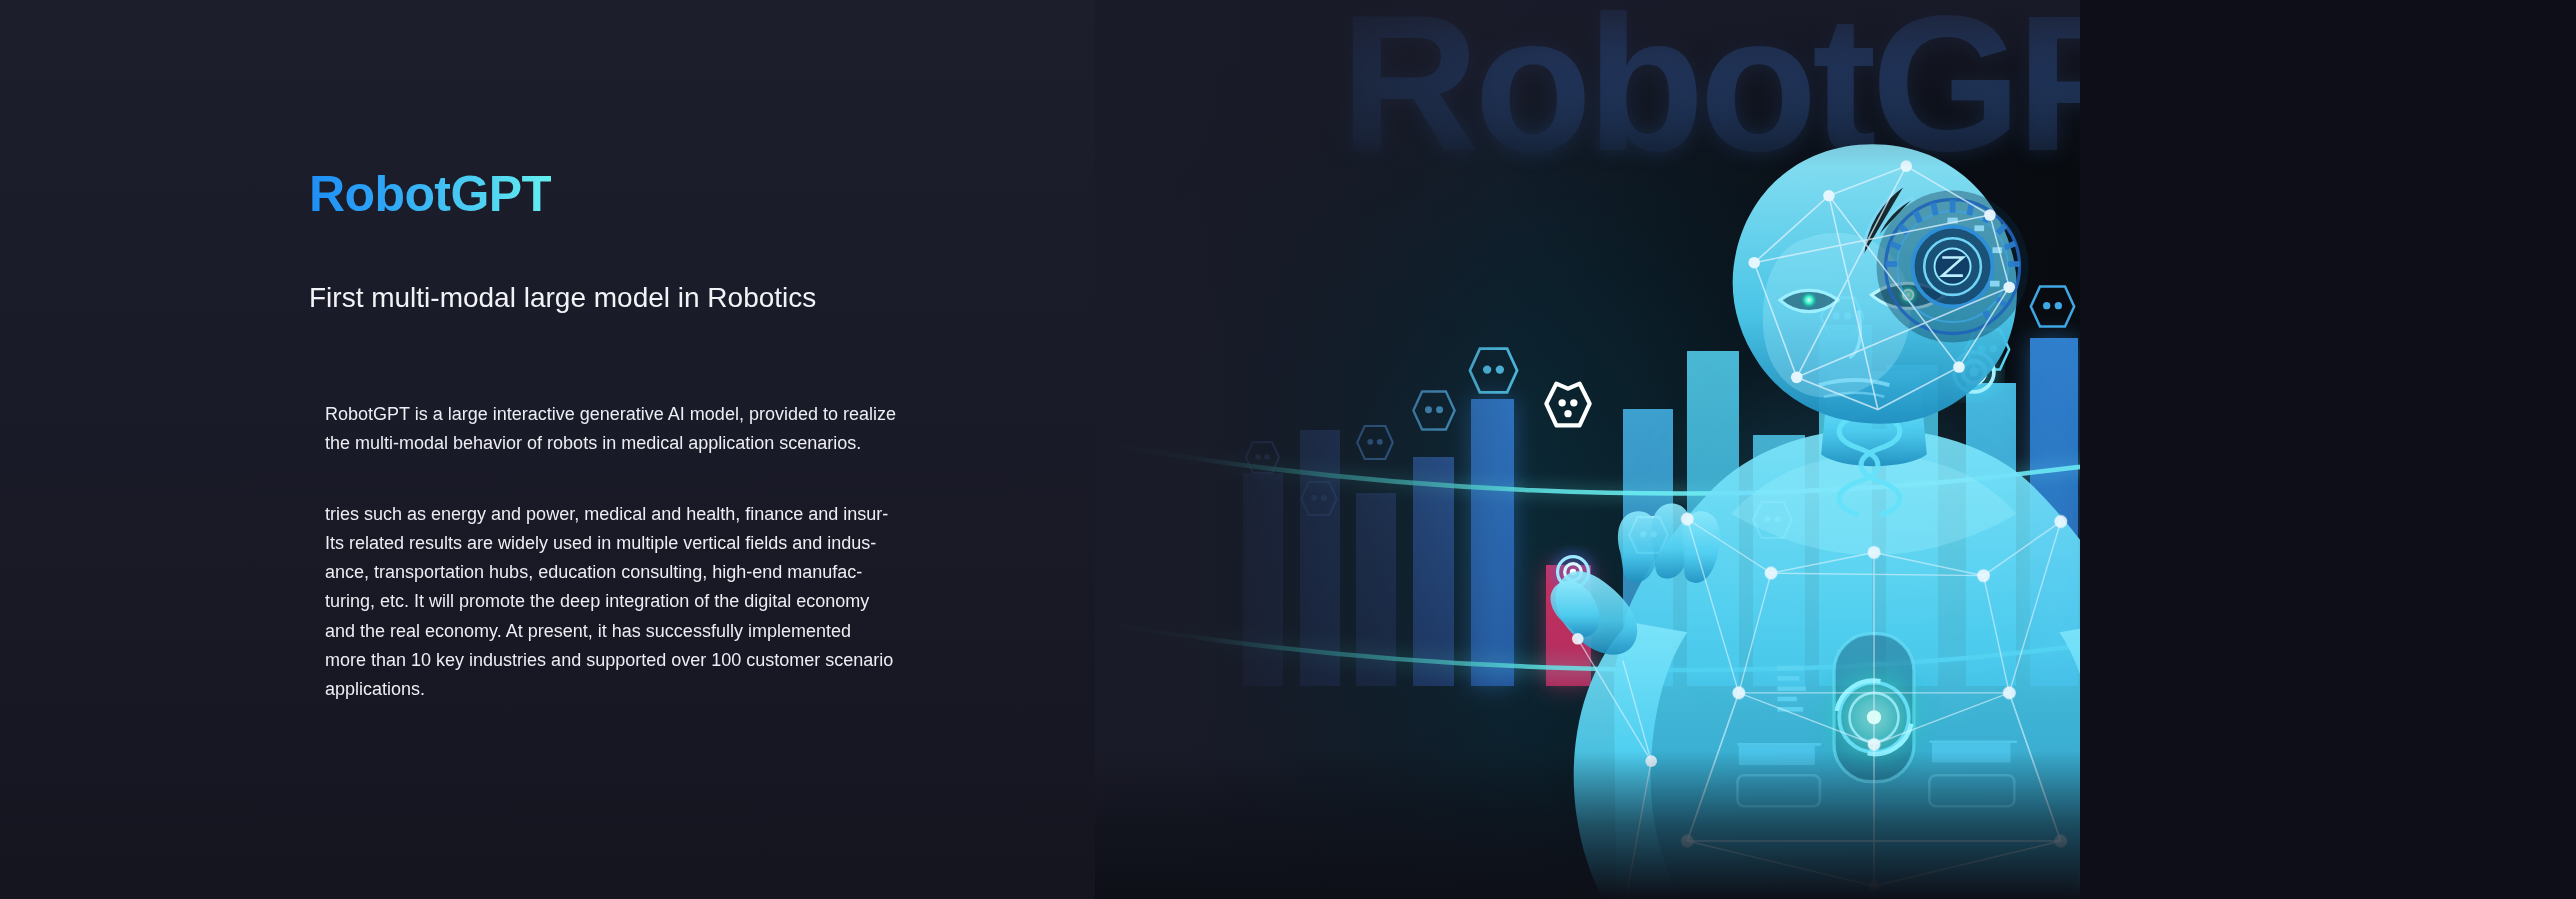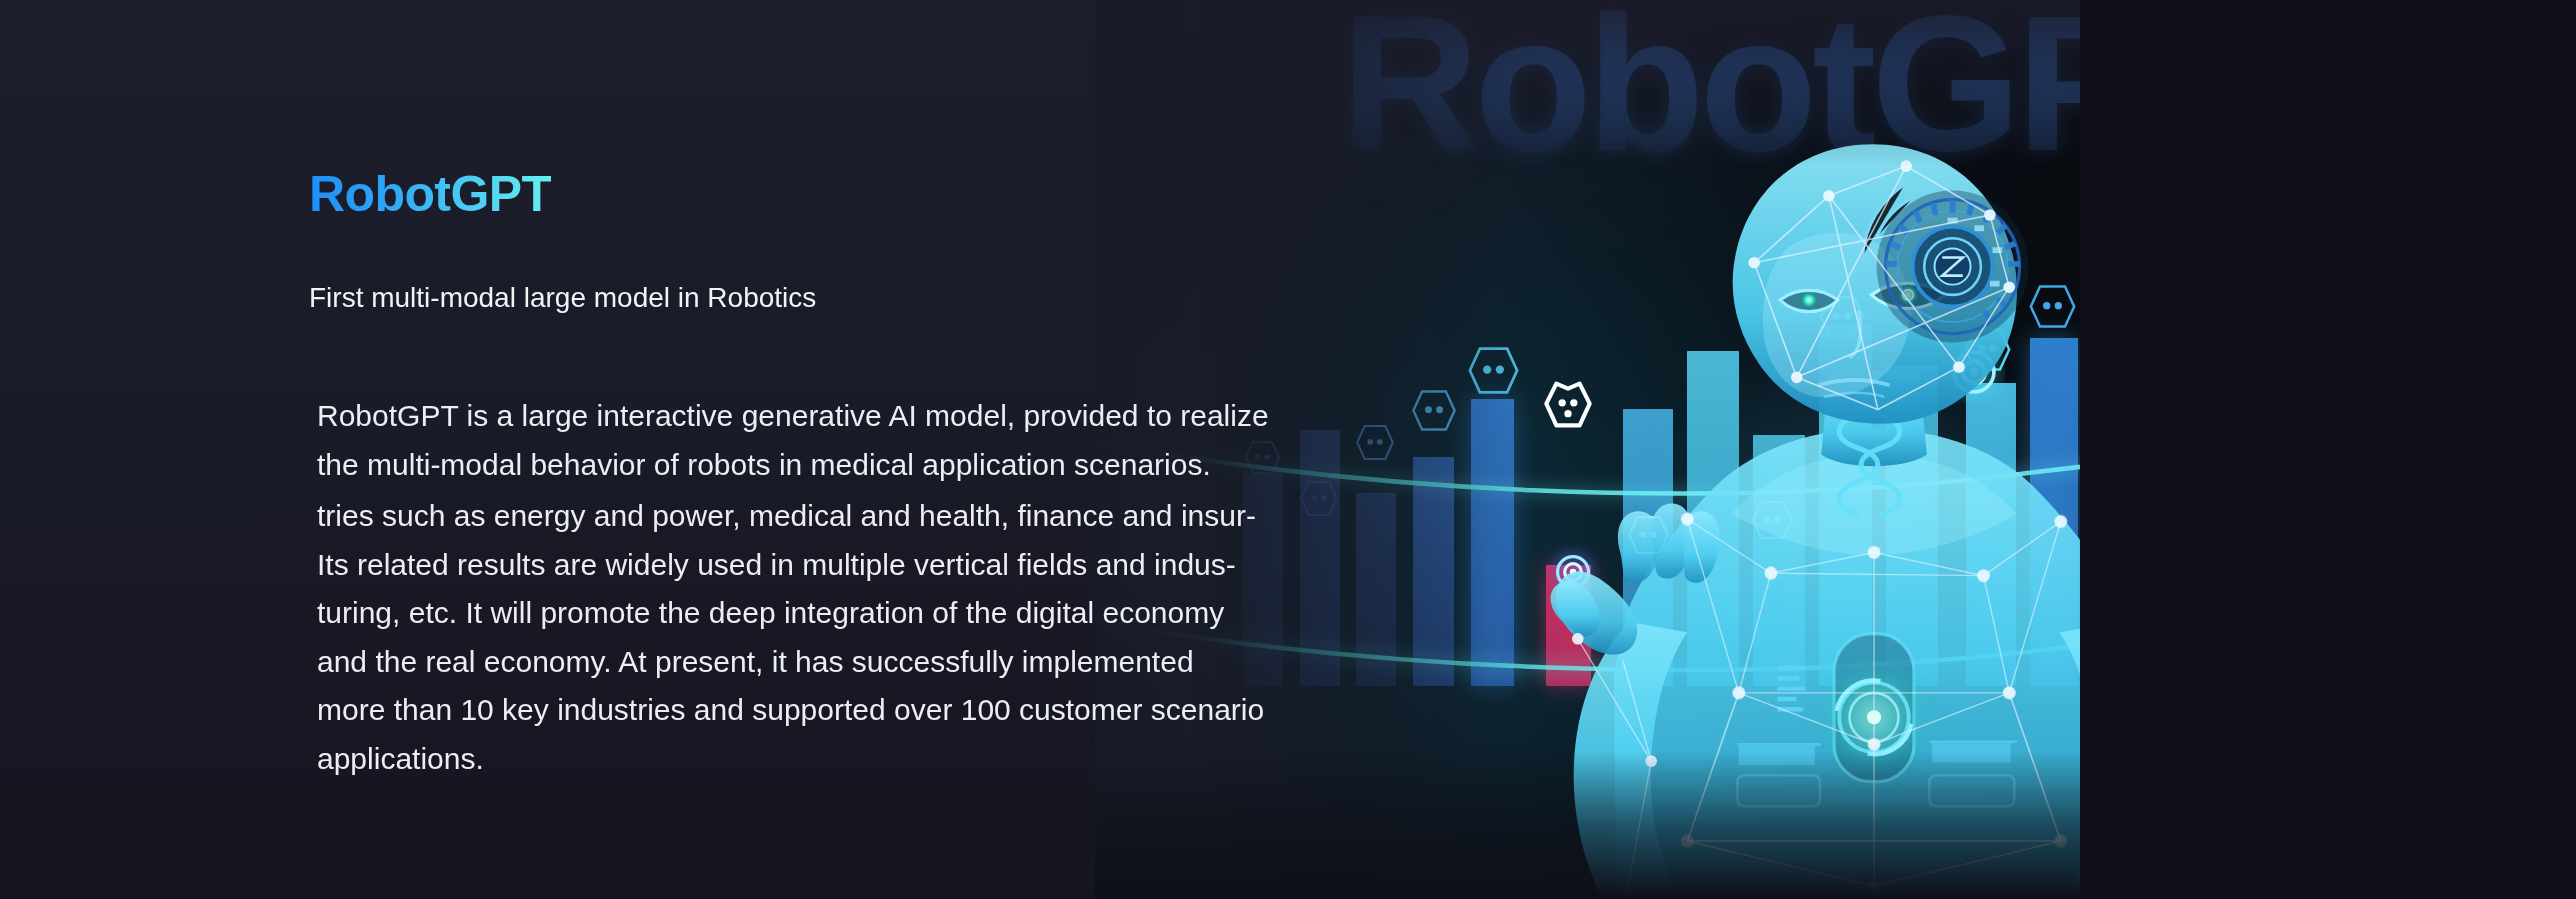--- a/index.html
+++ b/index.html
@@ -199,22 +199,22 @@
     font-weight: 400;
     color: #f2f3f7;
     line-height: 1.15;
     white-space: nowrap;
     font-stretch: condensed;
   }
   .para {
     position: absolute;
     left: 0;
     width: 898px;
-    margin: 8px;
-    font-size: 30px;
+    margin: 16px;
+    font-size: 18px;
     line-height: 1.62;
     color: #eceef3;
     font-stretch: condensed;
   }
   .para-1 { top: 384px; }
   .para-2 { top: 484px; }
   .pline { display: block; white-space: nowrap; }
 </style>
 </head>
 <body>
@@ -625,20 +625,21 @@
     <h2 class="subhead">First multi-modal large model in Robotics</h2>
 
     <p class="para para-1">
       <span class="pline">RobotGPT is a large interactive generative AI model, provided to realize</span>
       <span class="pline">the multi-modal behavior of robots in medical application scenarios.</span>
     </p>
 
     <p class="para para-2">
       <span class="pline">tries such as energy and power, medical and health, finance and insur-</span>
       <span class="pline">Its related results are widely used in multiple vertical fields and indus-</span>
+      <span class="pline">ance, transportation hubs, education consulting, high-end manufac-</span>
       <span class="pline">turing, etc. It will promote the deep integration of the digital economy</span>
       <span class="pline">and the real economy. At present, it has successfully implemented</span>
       <span class="pline">more than 10 key industries and supported over 100 customer scenario</span>
       <span class="pline">applications.</span>
     </p>
   </div>
 
 </div>
 
 

